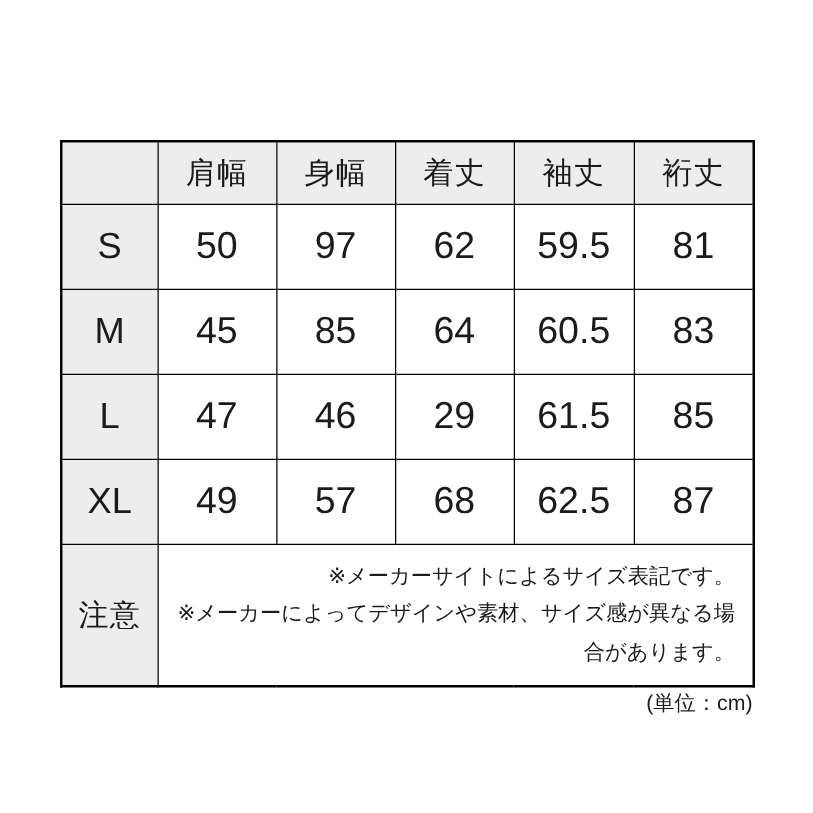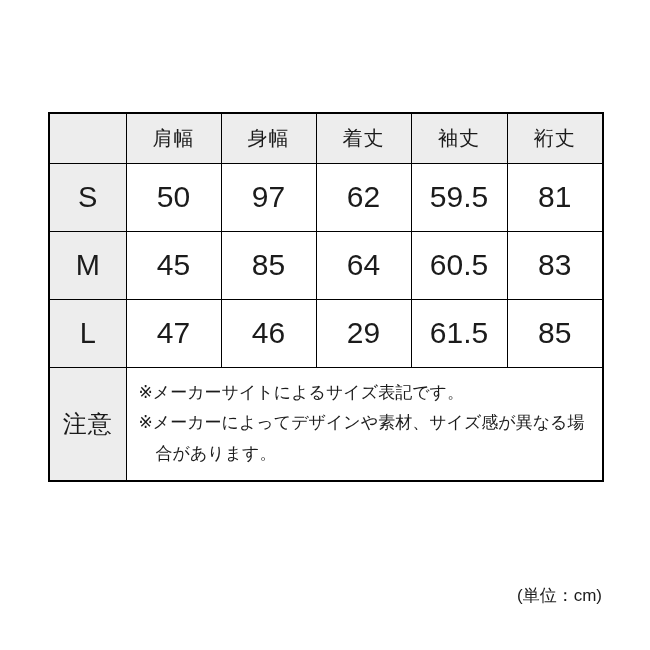--- a/index.html
+++ b/index.html
@@ -25,49 +25,49 @@
   .size-chart th, .size-chart td {
     border: 1px solid #000000;
     text-align: center;
     vertical-align: middle;
     font-weight: 400;
     overflow: hidden;
   }
   .size-chart thead th {
     background: #ededed;
     height: 50px;
-    font-size: 20px;
+    font-size: 24px;
     letter-spacing: 1px;
   }
   .size-chart .row-label {
     background: #ededed;
     font-size: 29px;
   }
   .size-chart td.value {
     font-size: 30px;
     background: #ffffff;
   }
   .size-chart tr.data-row { height: 68px; }
   .size-chart tr.note-row { height: 107px; }
   .size-chart .note-label { font-size: 24px; letter-spacing: 1px; margin-left: 36px; }
   .size-chart td.note-cell {
     background: #ffffff;
-    text-align: left;
+    text-align: right;
     padding: 10px 14px 10px 12px;
     font-size: 17px;
     line-height: 1.82;
   }
   .note-line {
     padding-left: 1em;
     text-indent: -1em;
   }
   .unit-label {
     position: absolute;
     right: 48px;
-    top: 584px;
+    top: 551px;
     font-size: 17px;
     color: #1b1b1b;
   }
 </style>
 </head>
 <body>
 
 <div class="sheet">
 
   <table class="size-chart">
@@ -107,20 +107,28 @@
         <td class="value">83</td>
       </tr>
       <tr class="data-row">
         <td class="row-label">L</td>
         <td class="value">47</td>
         <td class="value">46</td>
         <td class="value">29</td>
         <td class="value">61.5</td>
         <td class="value">85</td>
       </tr>
+      <tr class="data-row">
+        <td class="row-label">XL</td>
+        <td class="value">49</td>
+        <td class="value">57</td>
+        <td class="value">68</td>
+        <td class="value">62.5</td>
+        <td class="value">87</td>
+      </tr>
       <tr class="note-row">
         <td class="row-label note-label">注意</td>
         <td class="note-cell" colspan="5">
           <div class="note-line">※メーカーサイトによるサイズ表記です。</div>
           <div class="note-line">※メーカーによってデザインや素材、サイズ感が異なる場合があります。</div>
         </td>
       </tr>
     </tbody>
   </table>
 

